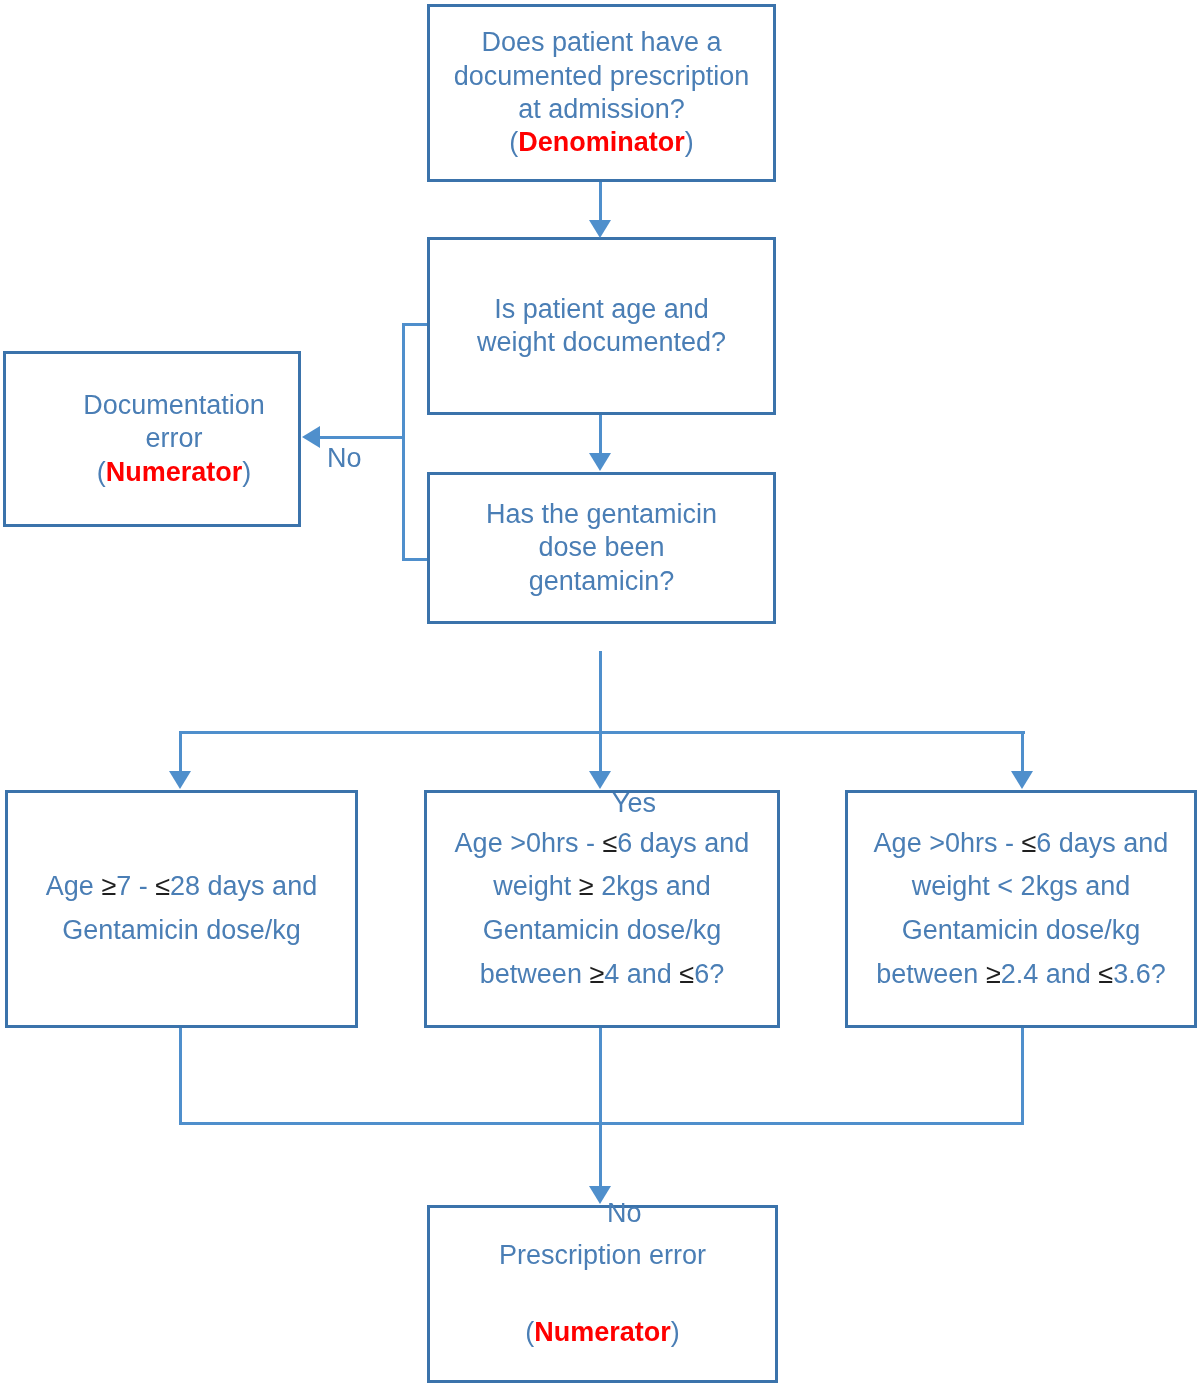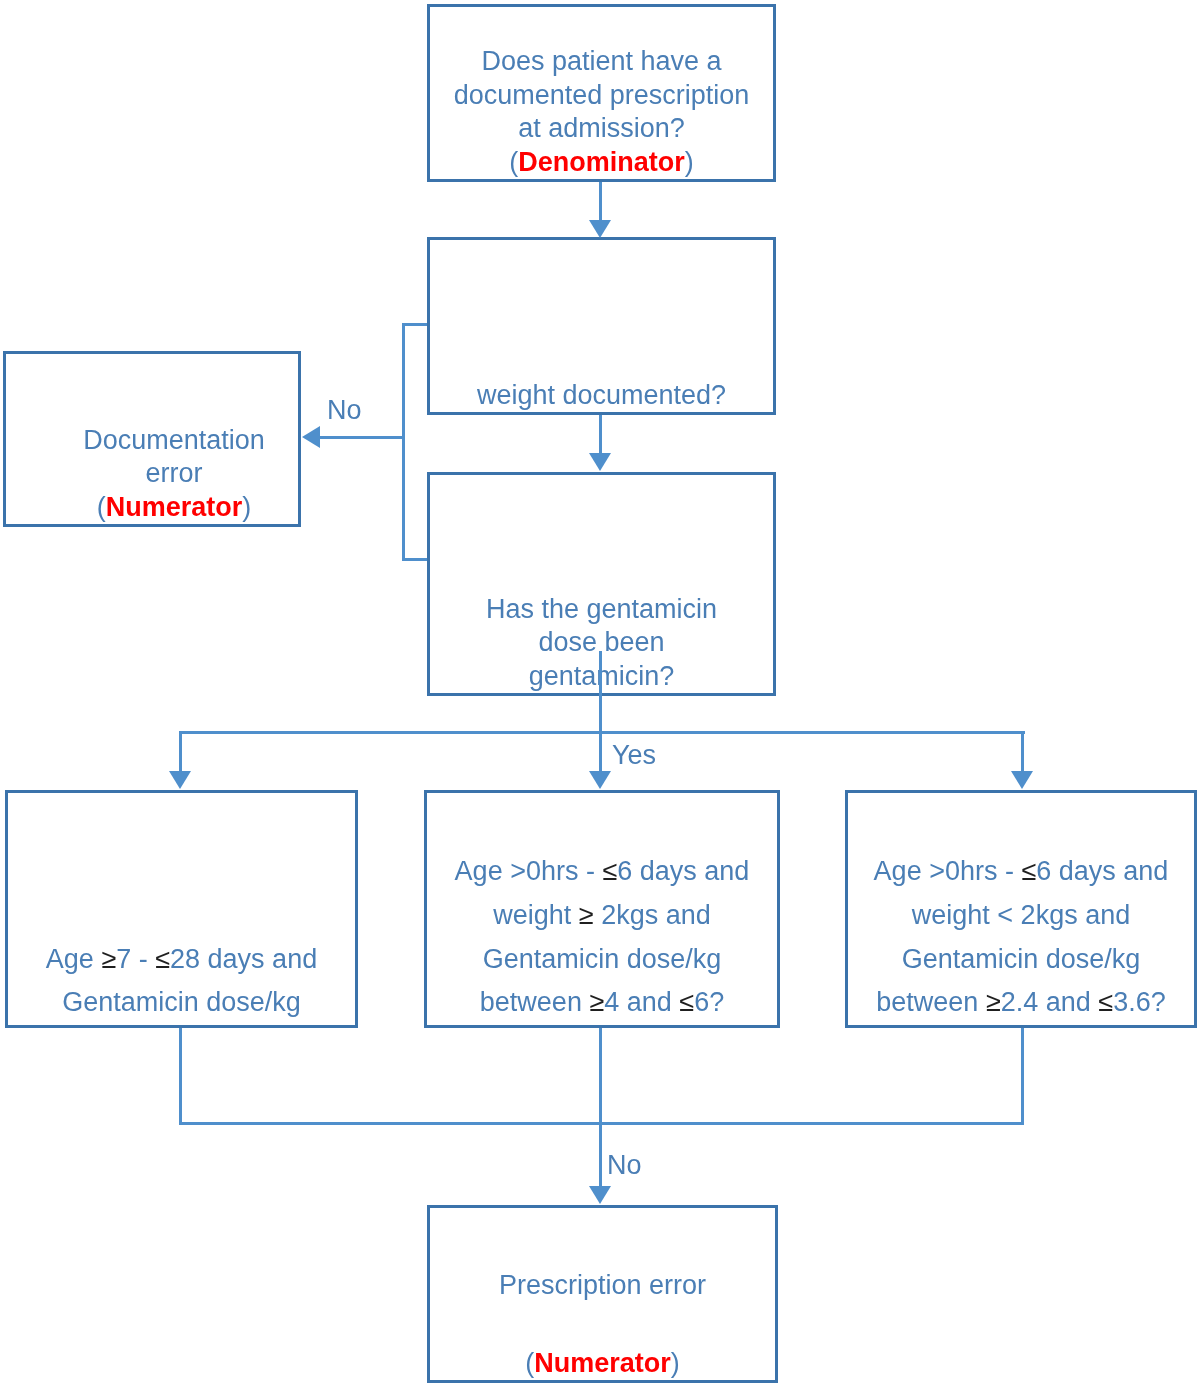--- a/index.html
+++ b/index.html
@@ -23,21 +23,21 @@
     background: var(--bg);
     overflow: hidden;
   }
   .box {
     position: absolute;
     border: 3px solid var(--box-border);
     background: var(--bg);
     color: var(--text-blue);
     display: flex;
     flex-direction: column;
-    justify-content: flex-end;
+    justify-content: center;
     align-items: center;
     text-align: center;
     font-size: 27px;
     line-height: 1.24;
   }
   .box.tall { line-height: 1.62; }
   .tline { white-space: pre; }
   .c-red  { color: var(--text-red); }
   .c-dark { color: var(--text-dark); }
   .bold   { font-weight: bold; }
@@ -59,45 +59,47 @@
     width: 0; height: 0;
     border-top: 11px solid transparent;
     border-bottom: 11px solid transparent;
     border-right: 18px solid var(--line);
   }
   .edge-label {
     position: absolute;
     color: var(--text-blue);
     font-size: 27px;
     line-height: 1;
+    margin-top: 48px;
   }
 </style>
 </head>
 <body>
 
 <div class="canvas">
 
   <div class="box" style="left:427px; top:4px; width:349px; height:178px;">
       <div class="tline"><span>Does patient have a</span></div>
       <div class="tline"><span>documented prescription</span></div>
       <div class="tline"><span>at admission?</span></div>
       <div class="tline"><span>(</span><span class="c-red bold">Denominator</span><span>)</span></div>
     </div>
 
   <div class="box" style="left:427px; top:237px; width:349px; height:178px;">
+      <div class="tline"><span>Is patient age and</span></div>
       <div class="tline"><span>weight documented?</span></div>
     </div>
 
   <div class="box" style="left:3px; top:351px; width:298px; height:176px;padding-left:44px;">
       <div class="tline"><span>Documentation</span></div>
       <div class="tline"><span>error</span></div>
       <div class="tline"><span>(</span><span class="c-red bold">Numerator</span><span>)</span></div>
     </div>
 
-  <div class="box" style="left:427px; top:472px; width:349px; height:224px;">
+  <div class="box" style="left:427px; top:472px; width:349px; height:152px;">
       <div class="tline"><span>Has the gentamicin</span></div>
       <div class="tline"><span>dose been</span></div>
       <div class="tline"><span>gentamicin?</span></div>
     </div>
 
   <div class="box tall" style="left:5px; top:790px; width:353px; height:238px;">
       <div class="tline"><span>Age </span><span class="c-dark">≥</span><span>7 - </span><span class="c-dark">≤</span><span>28 days and</span></div>
       <div class="tline"><span>Gentamicin dose/kg</span></div>
     </div>
 

